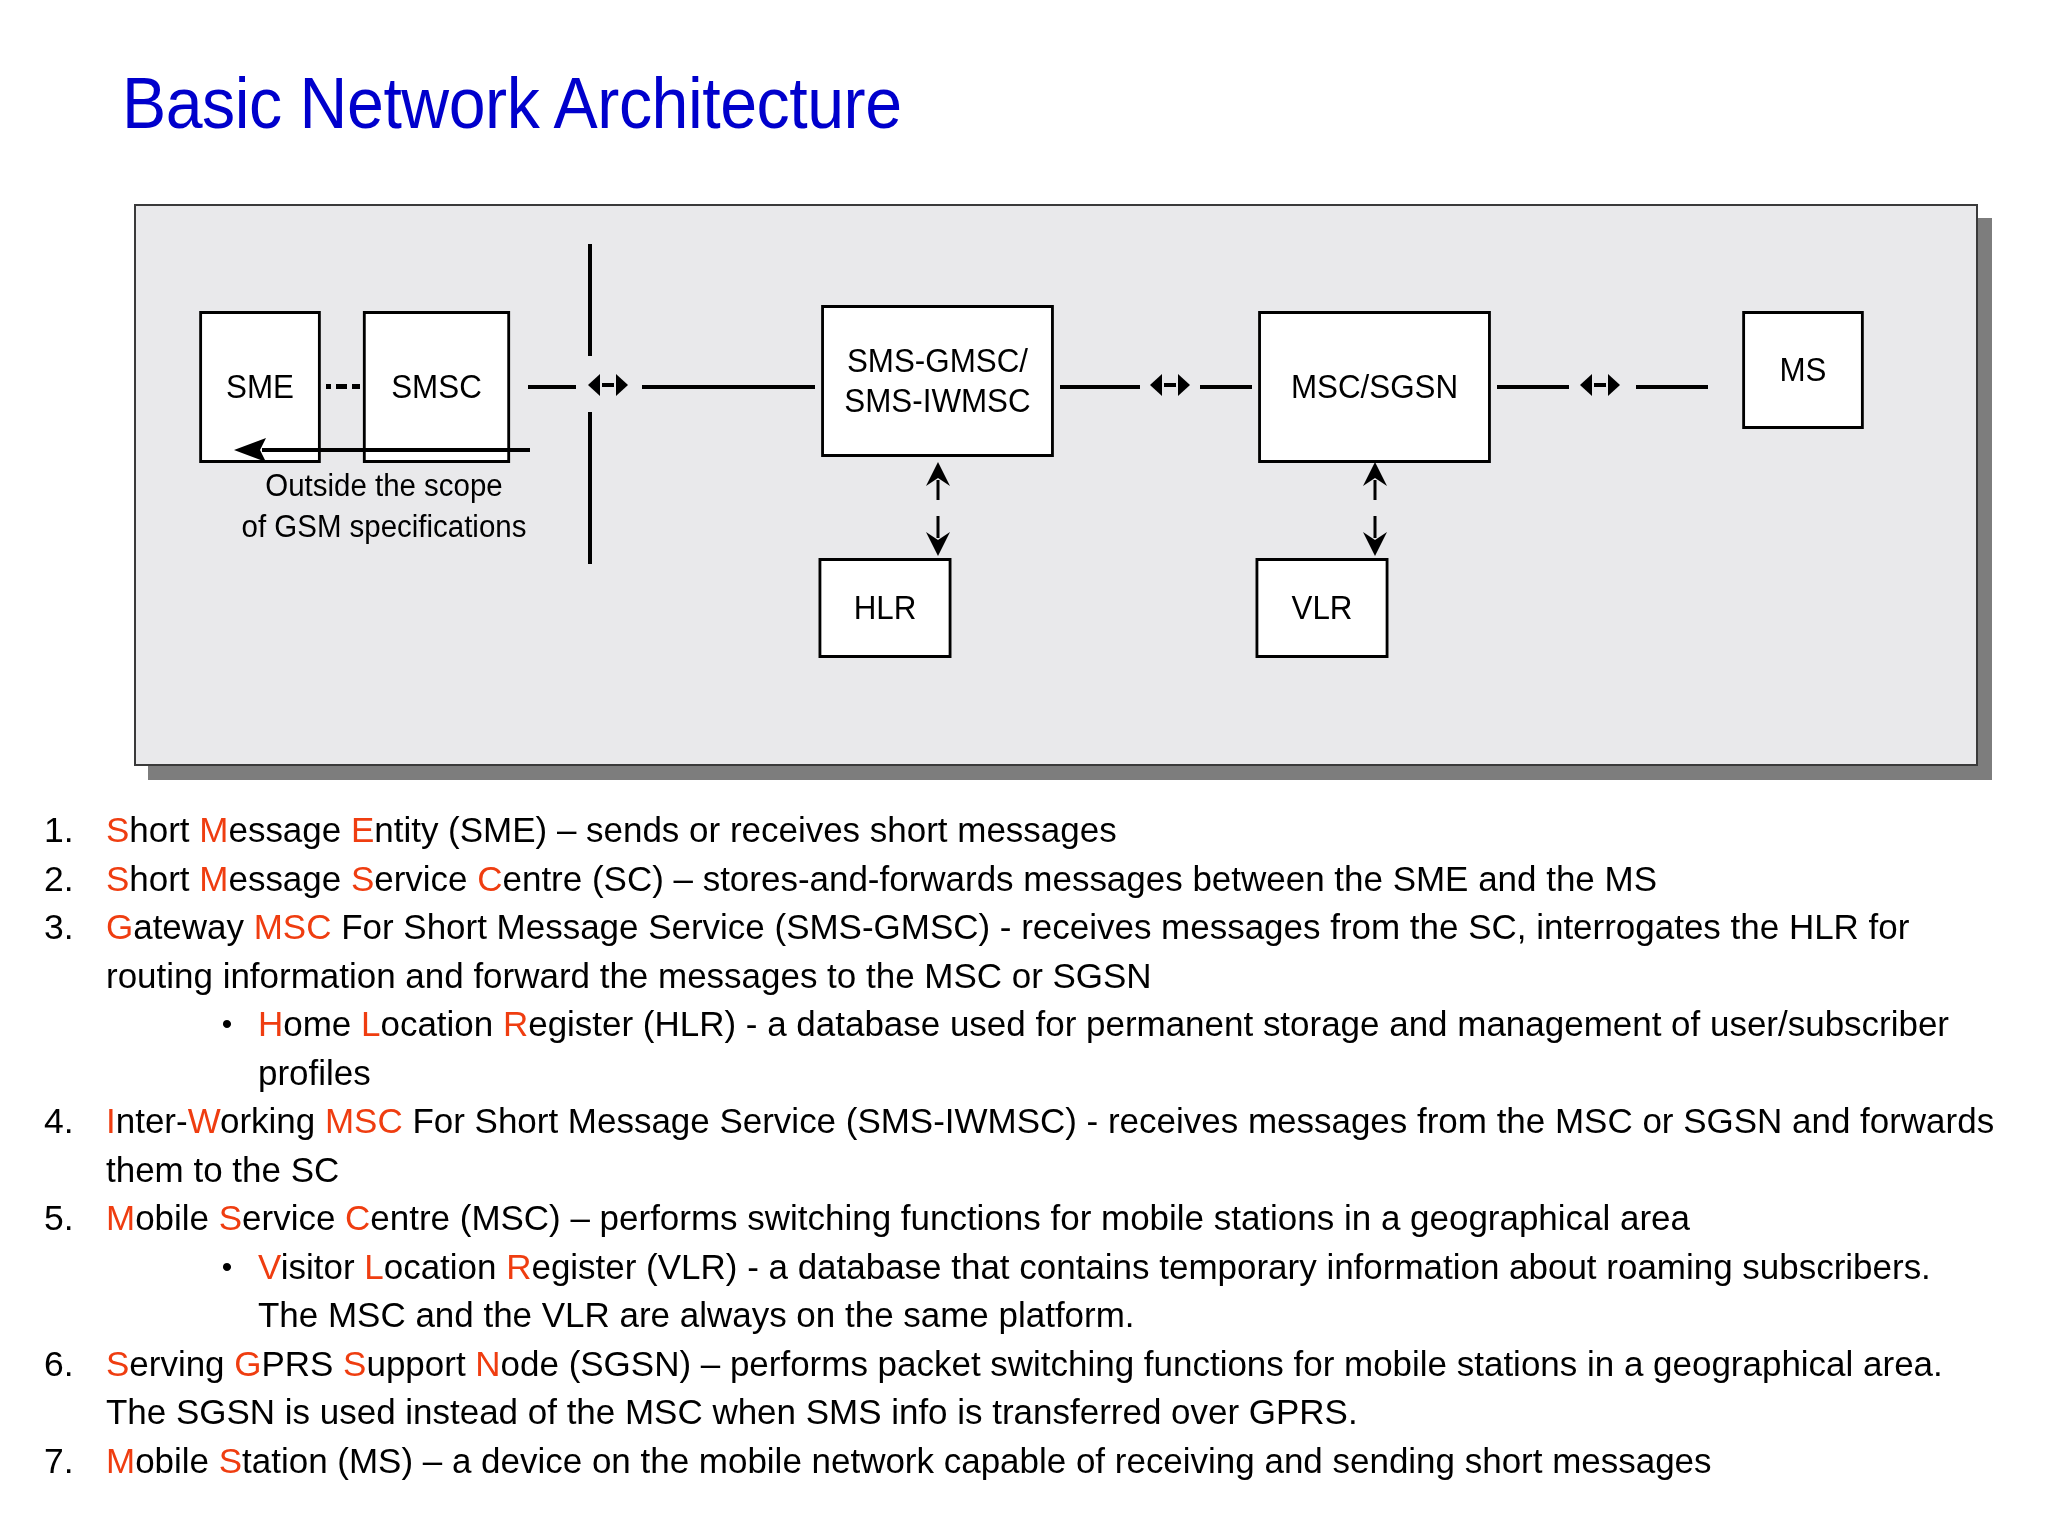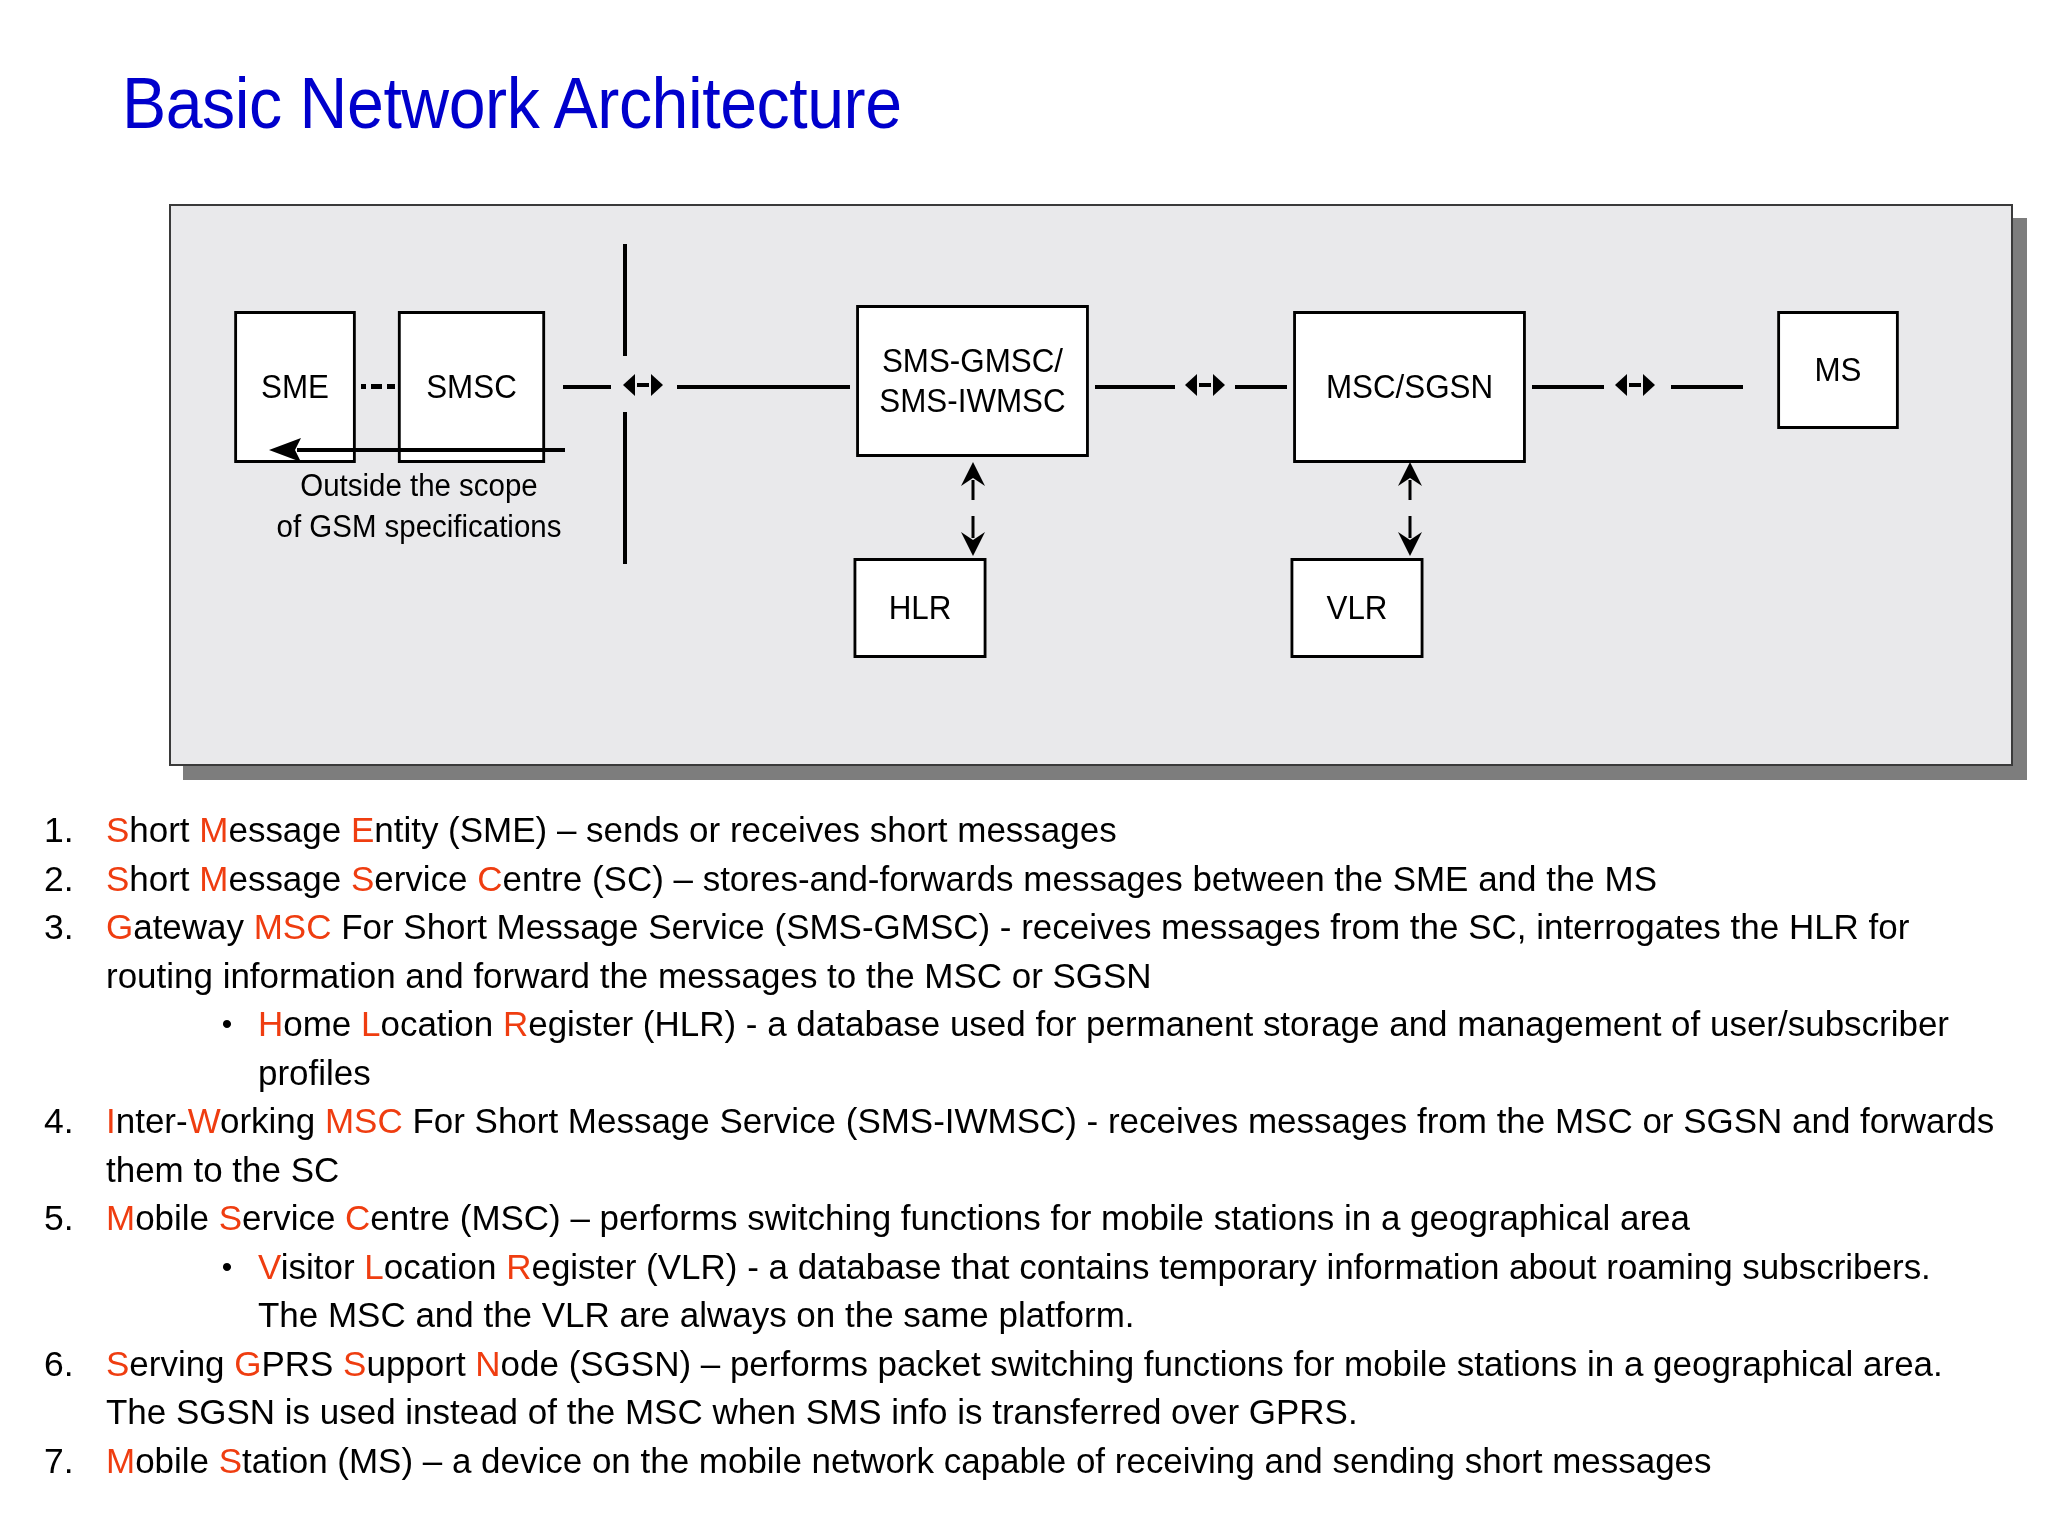--- a/index.html
+++ b/index.html
@@ -33,21 +33,20 @@
   #diagram-panel {
     position: absolute;
     left: 134px;
     top: 204px;
     width: 1844px;
     height: 562px;
     background: #e9e9eb;
     border: 2px solid #3a3a3a;
     box-shadow: 14px 14px 0 0 #7d7d7d;
     box-sizing: border-box;
-    margin-left: 35px;
   }
   #diagram-inner {
     position: absolute;
     inset: 0;
   }
 
   
   .node-box {
     position: absolute;
     background: #ffffff;

